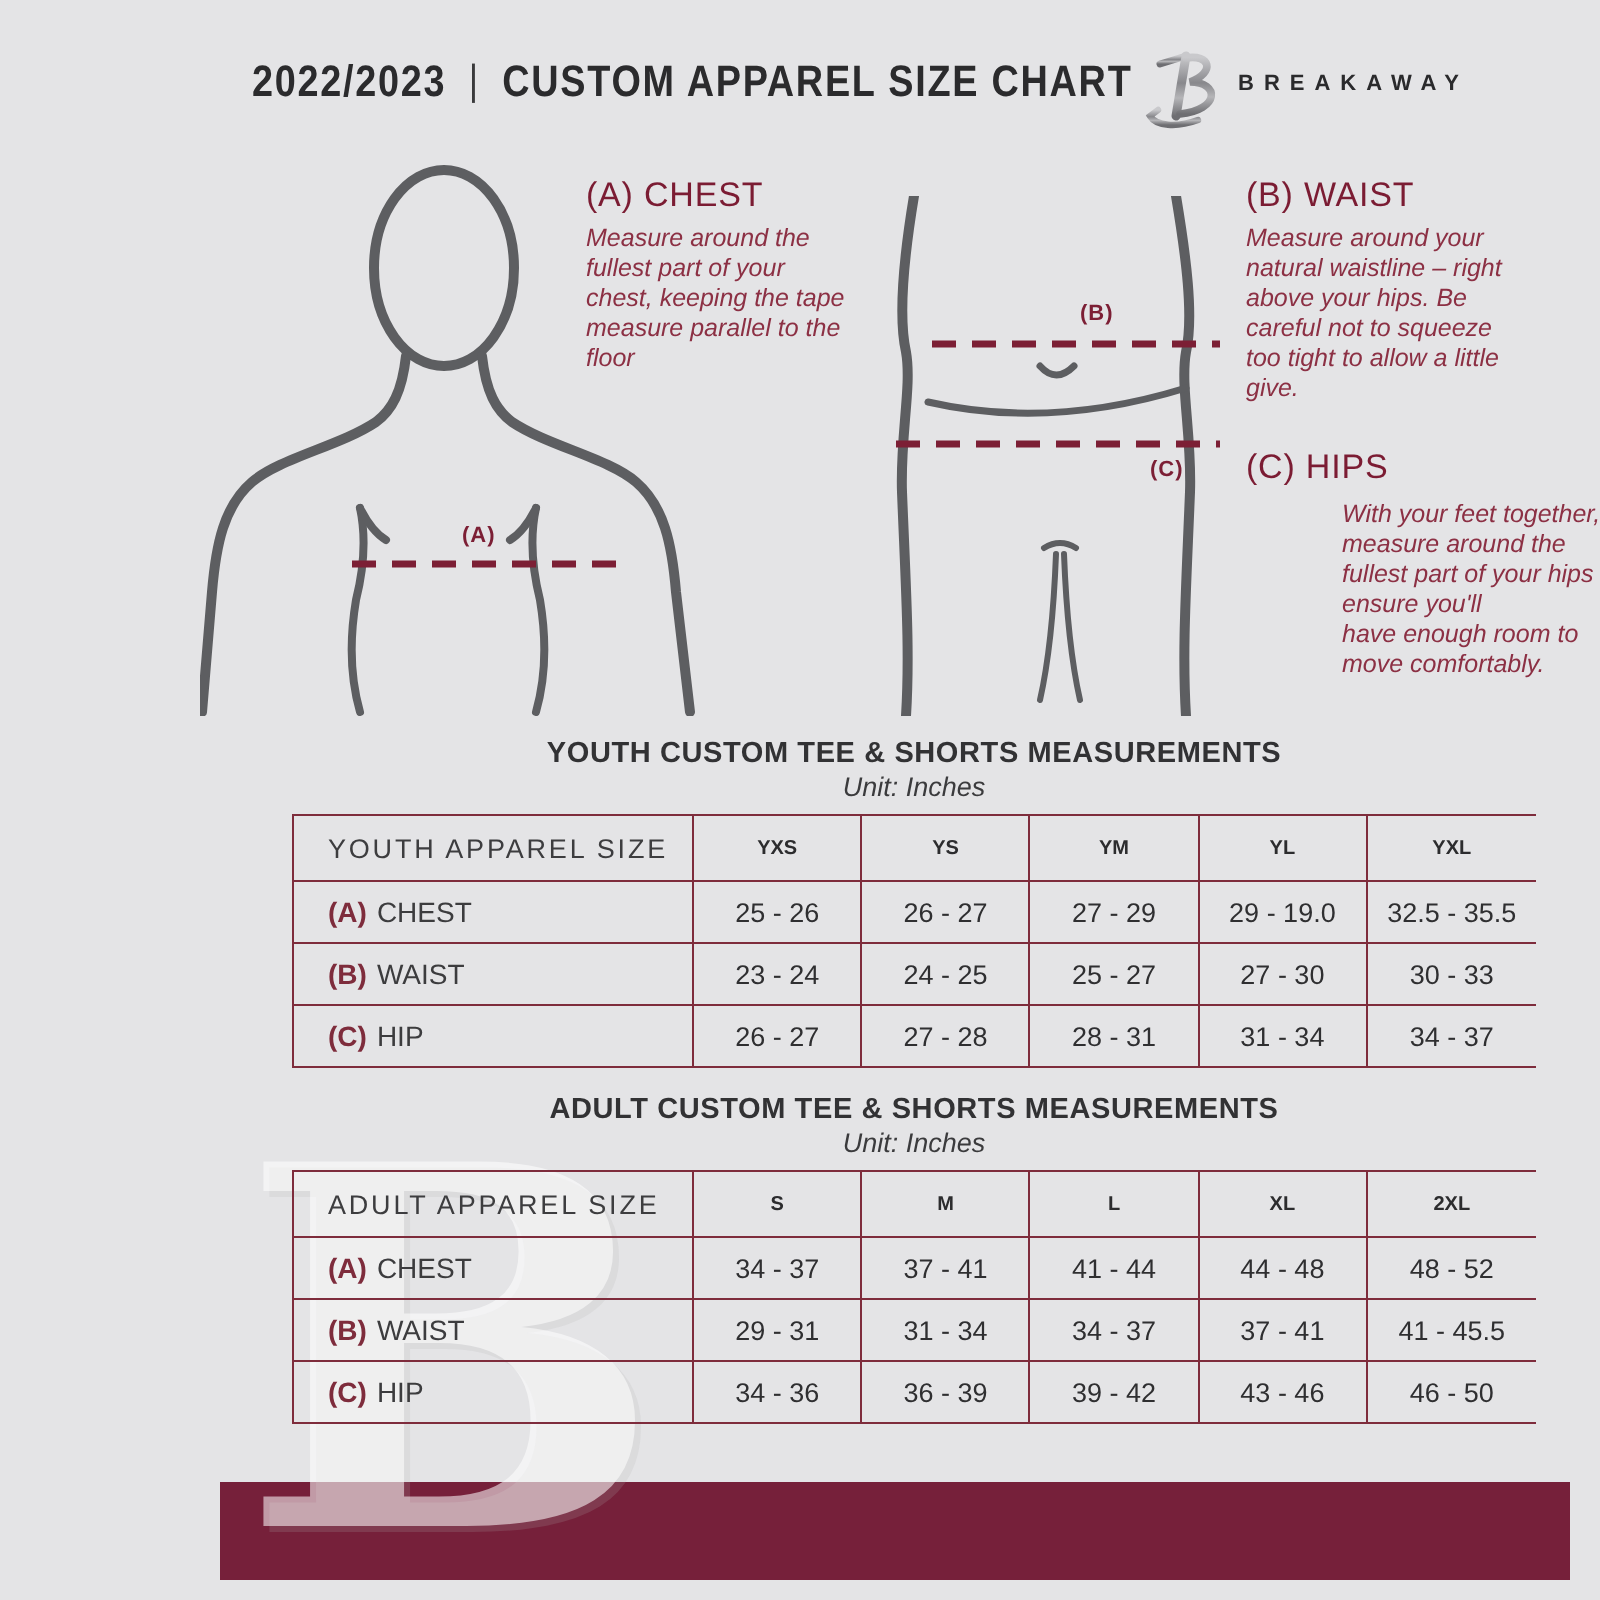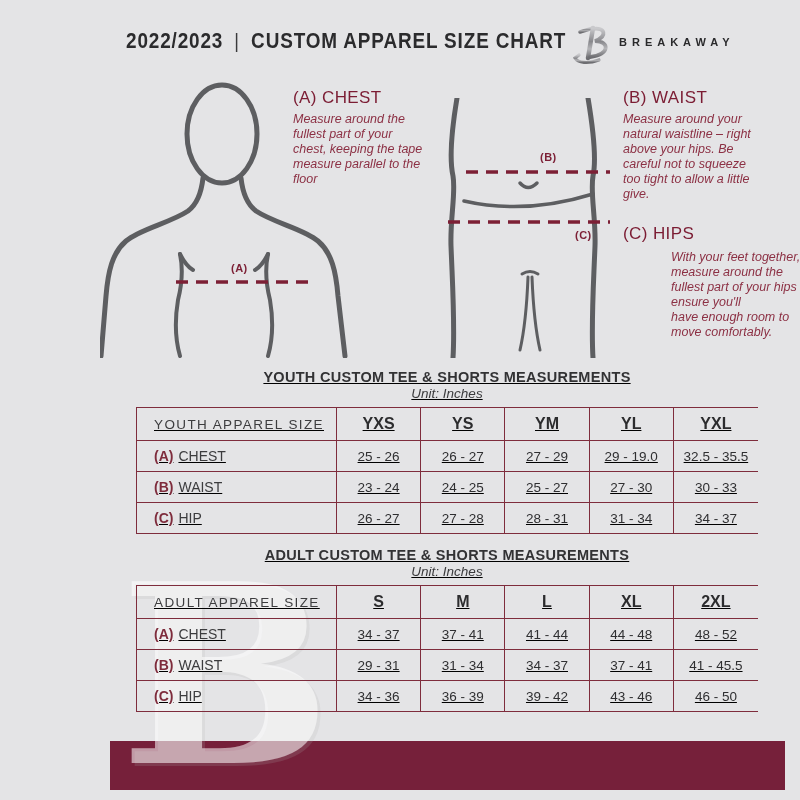--- a/index.html
+++ b/index.html
@@ -24,31 +24,31 @@
   #chest-body   { left:293px; top:112px; width:132px; }
   #waist-heading{ left:623px; top:88px; }
   #waist-body   { left:623px; top:112px; width:136px; }
   #hips-heading { left:623px; top:224px; }
   #hips-body    { left:623px; top:250px; width:142px;margin-left:48px; }
 
   .fig { position:absolute; }
   .marker-label { position:absolute; font-size:11px; font-weight:700; color:#7c1f35; letter-spacing:.5px; }
 
   
-  .section { position:absolute; left:136px; width:622px; z-index:2;text-decoration:underline; }
+  .section { position:absolute; left:146px; width:622px; z-index:2; }
   .tbl-title { text-align:center; font-size:14.5px; font-weight:700; letter-spacing:.3px; color:#323234; }
   .tbl-unit  { text-align:center; font-size:13.5px; font-style:italic; color:#3b3b3d; margin-top:1px; }
   .size-table { margin-top:6px; border:1.7px solid #7e2c3c; border-right:none; }
   .trow { display:grid; grid-template-columns:200px repeat(5, 1fr); border-bottom:1.7px solid #7e2c3c; }
   .trow:last-child { border-bottom:none; }
   .cell { border-right:1.7px solid #7e2c3c; display:flex; align-items:center; justify-content:center;
           font-size:13.5px; color:#2f2f31; }
   .trow .cell:last-child { border-right:none; }
   .cell.first { justify-content:flex-start; padding-left:17px; }
-  .thead .cell { height:32px; font-weight:700; font-size:16px; color:#2c2c2e; }
+  .thead .cell { height:32px; font-weight:700; font-size:10px; color:#2c2c2e; }
   .thead .cell.first { font-weight:400; font-size:13.5px; letter-spacing:1.4px; color:#3d3d3f;text-align:center; }
   .trow.data .cell { height:30px; }
   .row-label { font-size:14px; color:#3c3c3e; }
   .row-marker { font-weight:700; color:#7e2c3c; margin-right:5px; font-size:14px; }
 
   
   .watermark { position:absolute; left:120px; top:550px; font-family:"DejaVu Serif", serif;
                font-weight:700; font-size:250px; line-height:1; color:rgba(255,255,255,0.55);
                text-shadow:3px 3px 0 rgba(175,175,180,0.18); z-index:1; }
   .footer-bar { position:absolute; left:110px; top:741px; width:675px; height:49px; background:#76203a; }

